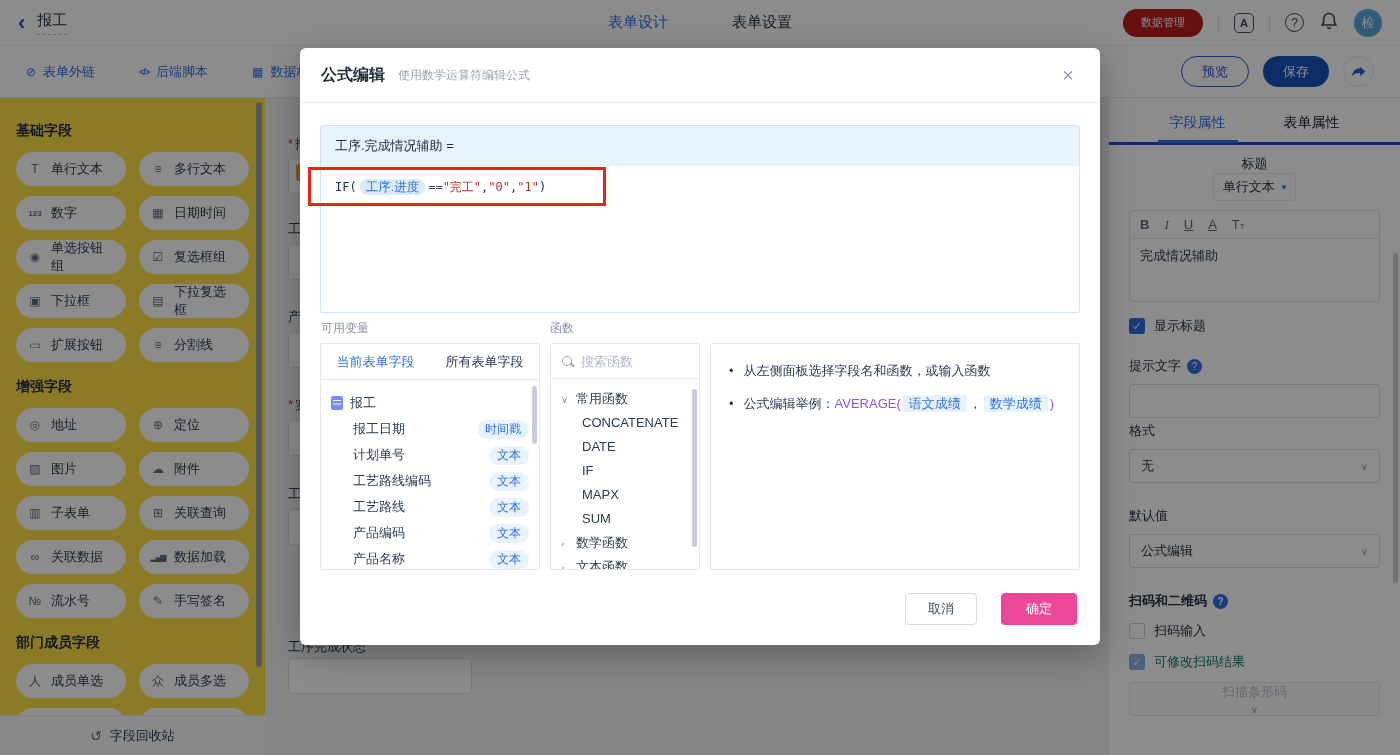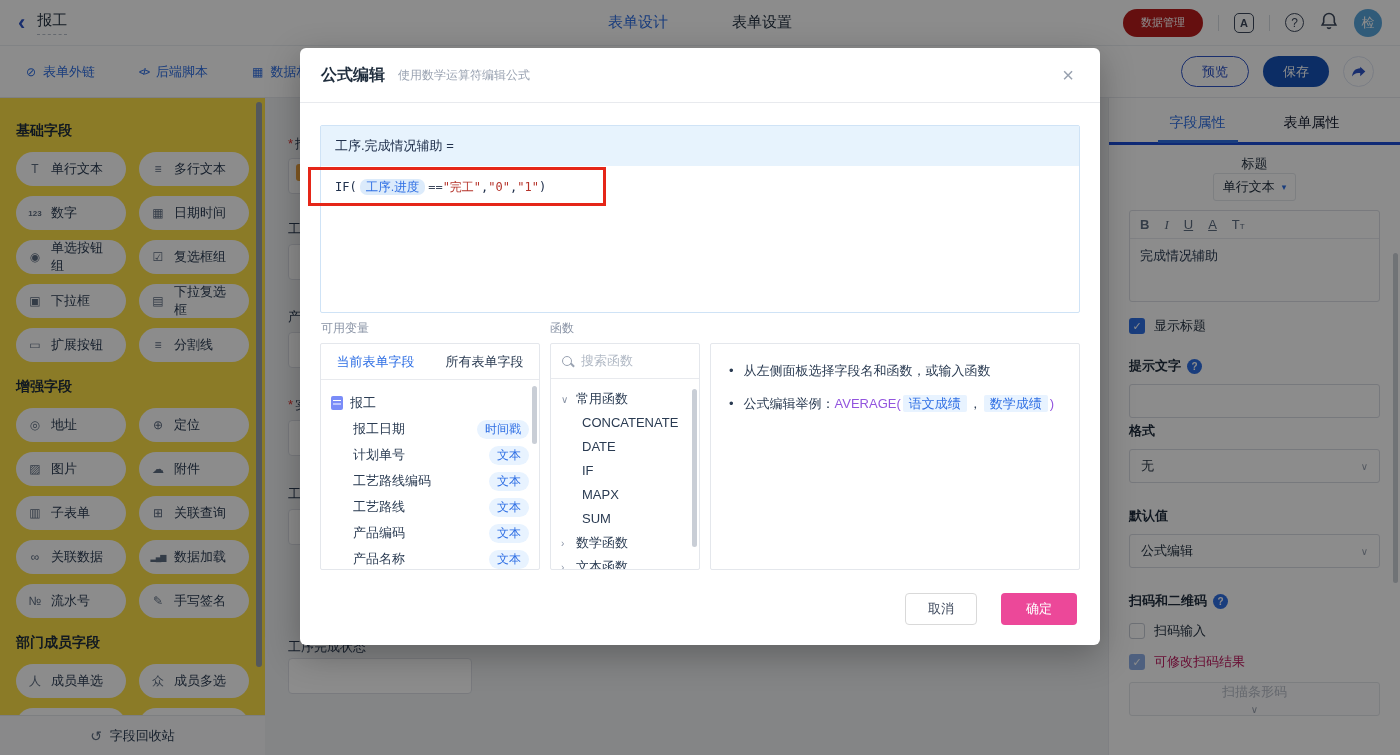--- a/index.html
+++ b/index.html
@@ -84,31 +84,31 @@
   .rb-t { cursor:pointer; } .rb-t::after { content:"T"; font-size:8px; }
   .rich-body { height:62px; padding:8px 10px; font-size:13px; color:#2a3b52; }
   .cb { width:16px; height:16px; border-radius:3px; flex:none; display:flex; align-items:center;
         justify-content:center; font-size:11px; cursor:pointer; }
   .cb.on { background:#2f6fe4; color:#fff; }
   .cb.off { background:#fff; border:1px solid #c6ccd6; }
   .cb.on-dis { background:#8fb0e8; color:#fff; }
   .cb-row { display:flex; align-items:center; gap:9px; margin-top:15px; }
   .help-ic { width:15px; height:15px; border-radius:50%; background:#2f6fe4; color:#fff; font-size:10px;
              display:inline-flex; align-items:center; justify-content:center; margin-left:6px; }
-  .rp-head { display:flex; align-items:center; font-size:13px; color:#1f2d3d;font-weight:bold; }
+  .rp-head { display:flex; align-items:center; font-size:13px; color:#1f2d3d; }
   .rp-input { margin-top:9px; width:100%; height:34px; border:1px solid #d9dce3; border-radius:3px;
               background:#fff; font-size:13px; padding:0 10px; font-family:inherit; }
   .rp-select { margin-top:9px; height:34px; border:1px solid #d9dce3; border-radius:3px; display:flex;
                align-items:center; justify-content:space-between; padding:0 11px; cursor:pointer; }
   .sel-caret { color:#98a1af; font-size:10px; }
   .fx-btn { margin-top:11px; height:32px; border:1px solid #d9dce3; border-radius:3px; display:flex;
             align-items:center; justify-content:center; gap:7px; color:#2a3b52; cursor:pointer; }
   .fx-glyph { font-family:"Liberation Serif",serif; font-style:italic; }
   .bold { font-weight:bold; }
-  .dis-text { color:#be185d; }
+  .dis-text { color:#0f766e; }
   .rp-select.disabled { color:#b7bdc8; border-color:#e2e5ea; background:#fcfcfd;flex-direction:column; }
   .rp-scroll { position:absolute; right:2px; top:155px; width:5px; height:330px; background:#ccd1d8; border-radius:3px; }
 
   
   .dim { position:absolute; inset:0; background:rgba(0,0,0,0.45); z-index:30; }
 
   
   .modal { position:absolute; left:300px; top:48px; width:800px; height:597px; background:#fff;
            border-radius:6px; box-shadow:0 10px 34px rgba(0,0,0,.28); z-index:40; }
   .m-head { height:55px; border-bottom:1px solid #e8eaee; display:flex; align-items:center; padding:0 21px; gap:13px; }
@@ -141,21 +141,21 @@
           font-size:13px; color:#2a3b52; cursor:pointer; }
   .badge { background:#e8f3ff; color:#2f6fe4; font-size:12px; border-radius:10px; height:19px;
            line-height:19px; padding:0 8px; flex:none; }
   .v-scroll { position:absolute; right:2px; top:42px; width:5px; height:58px; background:#c9ced6; border-radius:3px; }
 
   .fns { left:250px; width:150px; }
   .fn-search { height:35px; border-bottom:1px solid #e8eaee; display:flex; align-items:center; gap:9px; padding:0 11px; }
   .mag { width:10px; height:10px; border:1.6px solid #9aa3b2; border-radius:50%; position:relative; flex:none; }
   .mag::after { content:""; position:absolute; width:5px; height:1.6px; background:#9aa3b2;
                 transform:rotate(45deg); right:-4px; bottom:-1px; }
-  .fn-input { border:none; outline:none; width:100px; font-size:13px; font-family:Liberation Mono, monospace; color:#a21caf; }
+  .fn-input { border:none; outline:none; width:100px; font-size:13px; font-family:Liberation Sans, sans-serif; color:#a21caf; }
   .fn-input::placeholder { color:#b0b8c4; }
   .fn-tree { padding:8px 10px 0; font-size:13px; }
   .fn-group { display:flex; align-items:center; gap:7px; height:24px; color:#2a3b52; cursor:pointer; }
   .tcaret { color:#8a94a6; font-size:10px; width:8px; }
   .fn-item { height:24px; line-height:24px; padding-left:21px; color:#2a3b52; cursor:pointer; }
   .f-scroll { position:absolute; right:2px; top:45px; width:5px; height:158px; background:#c9ced6; border-radius:3px; }
 
   .tips { left:410px; width:370px; padding:17px 18px; font-size:13px; color:#2a3b52; line-height:1.5; }
   .tip-row { display:flex; gap:10px; margin-bottom:13px; }
   .dot { color:#2a3b52; }

